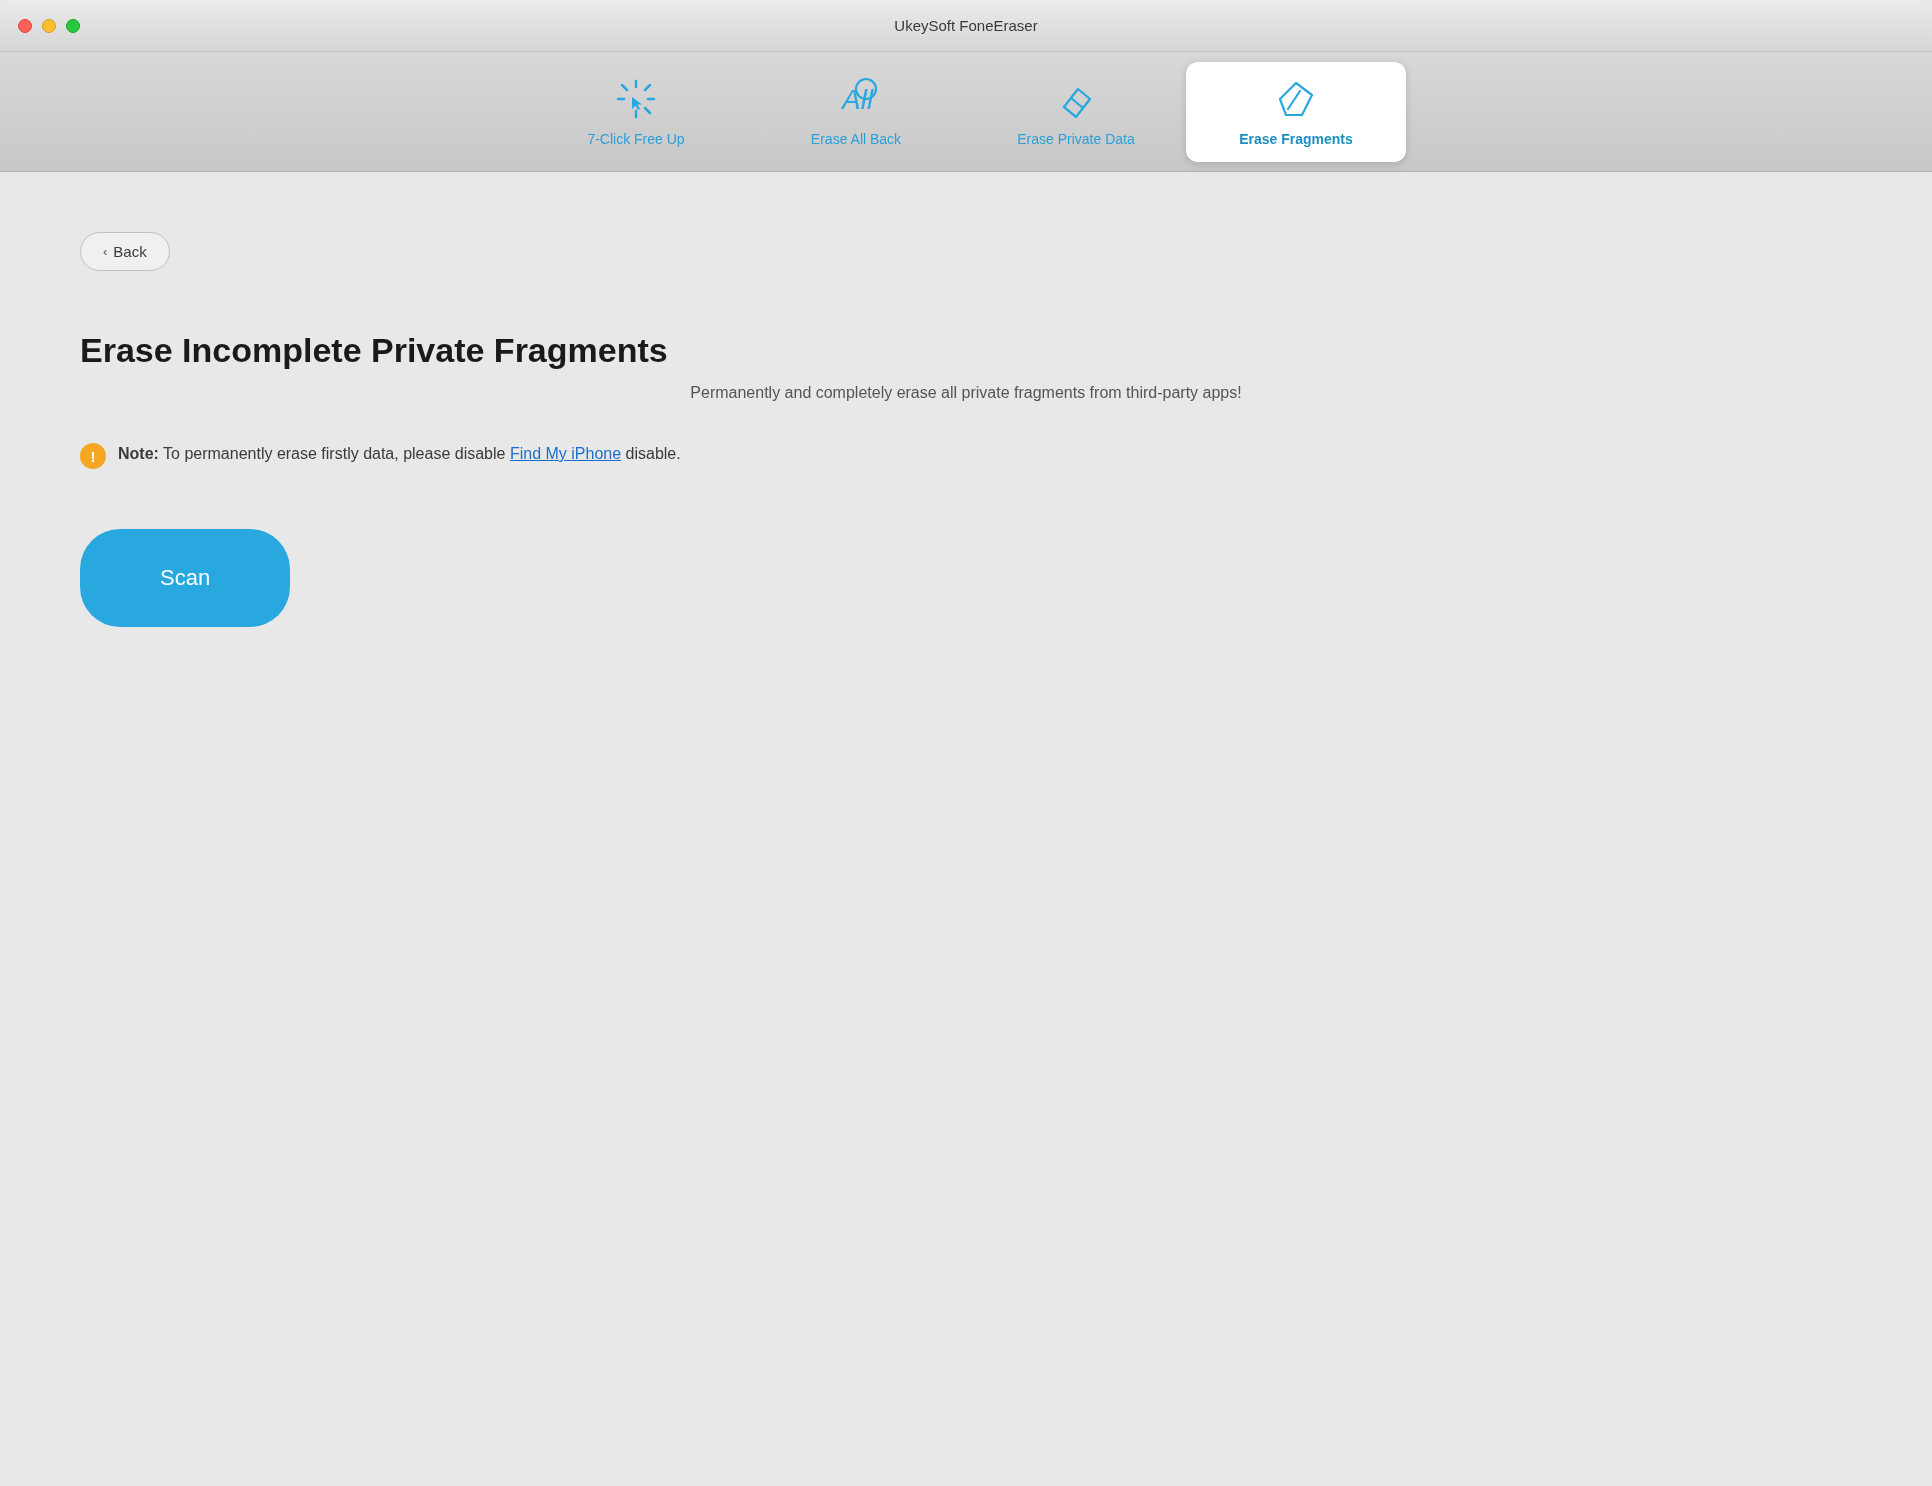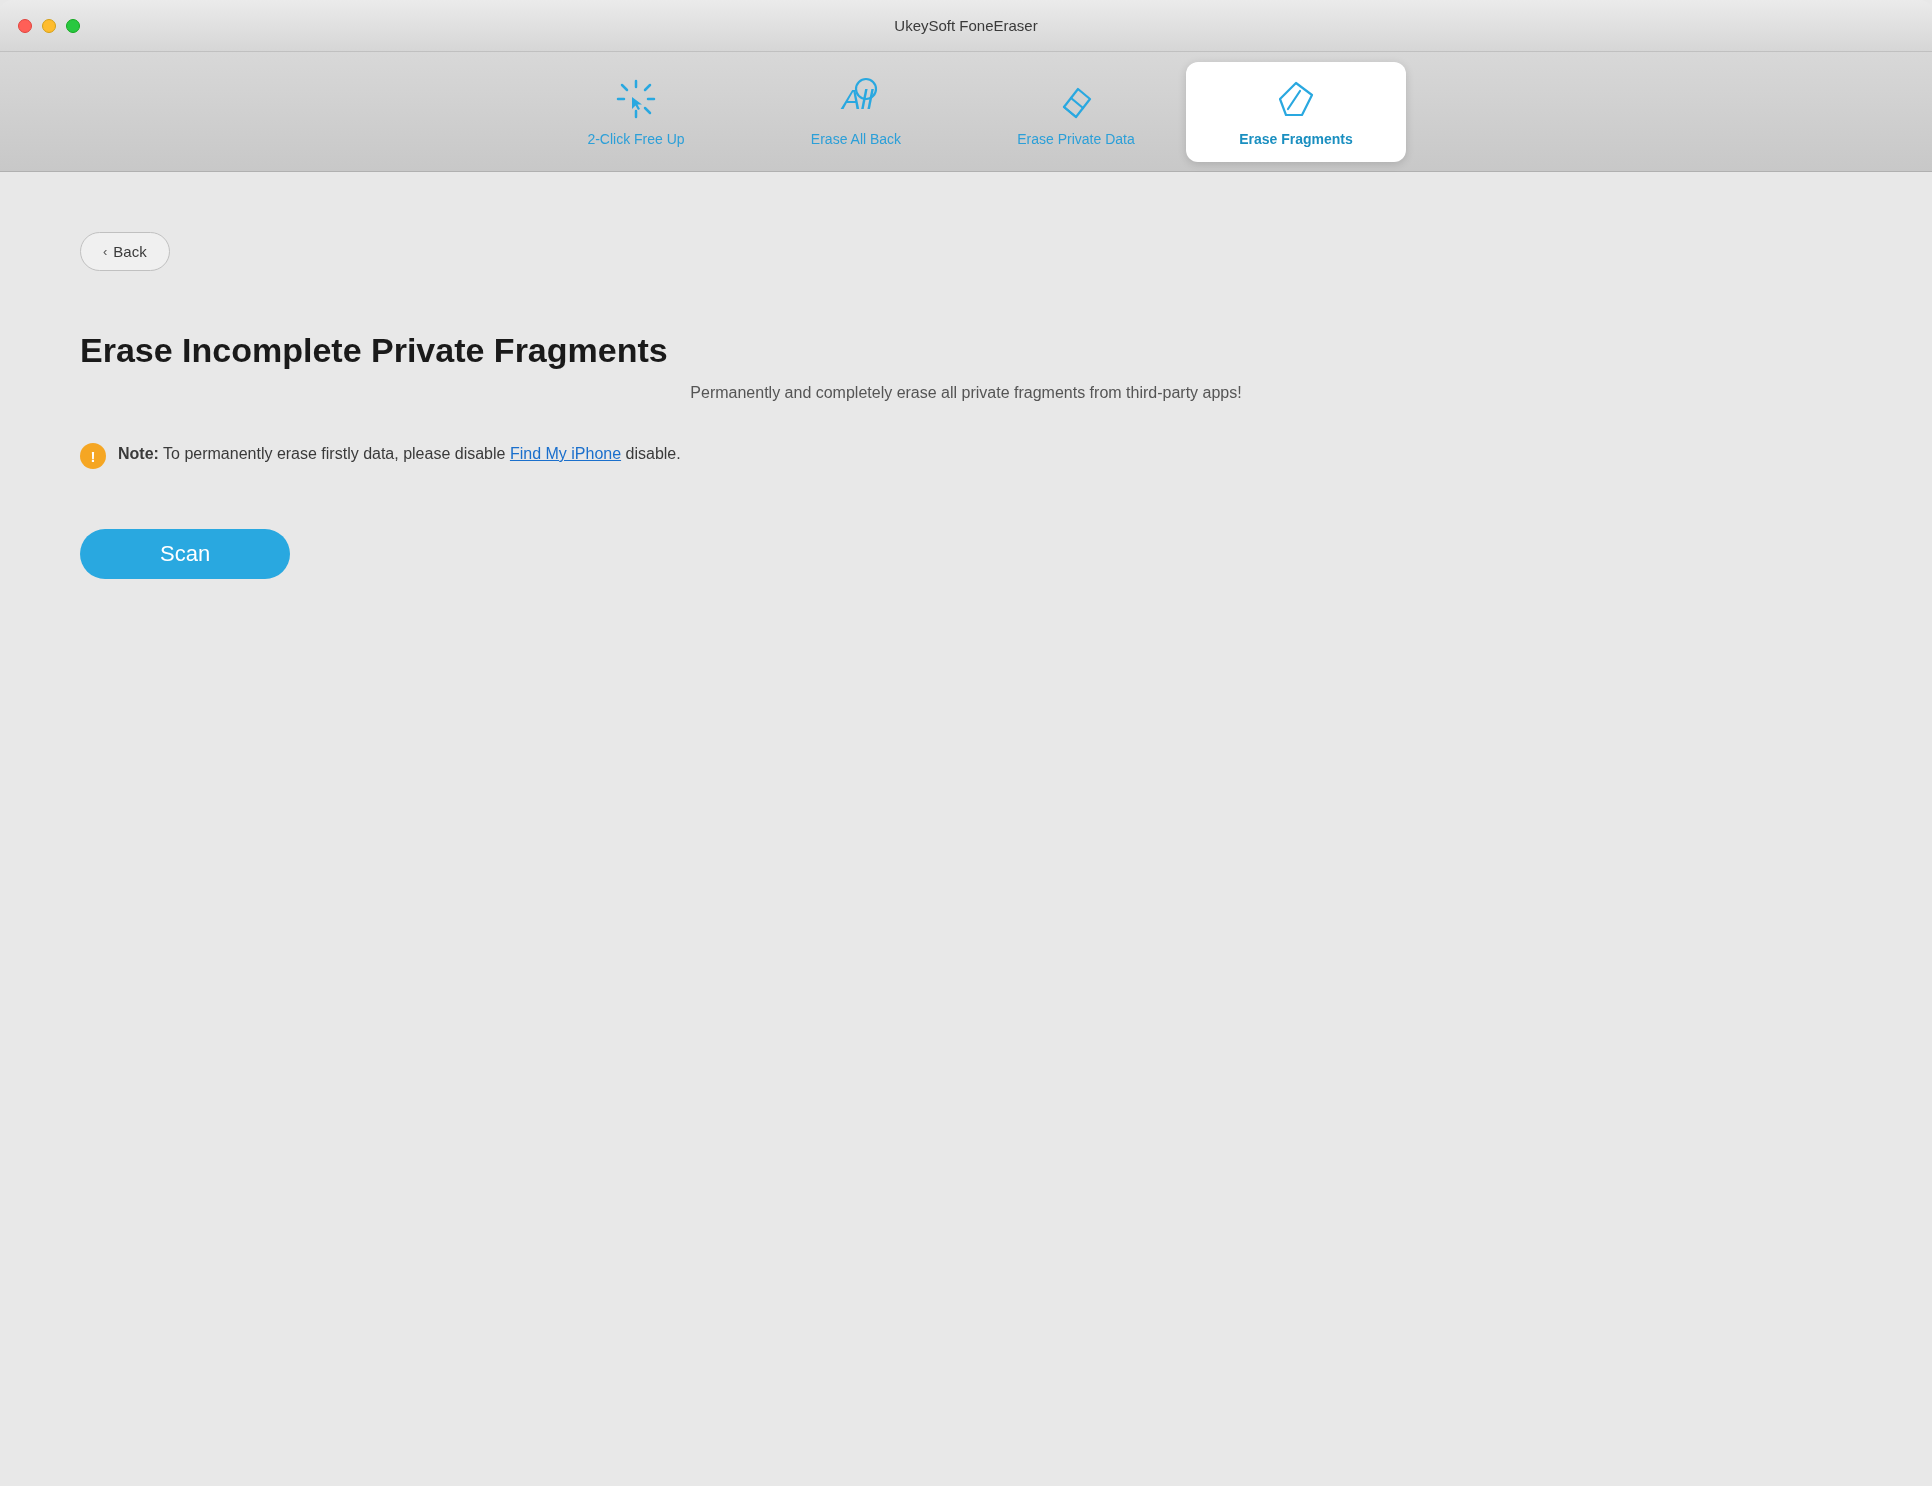--- a/index.html
+++ b/index.html
@@ -196,21 +196,21 @@
       color: #1a6fcc;
       text-decoration: underline;
       cursor: pointer;
     }
 
     .scan-button {
       background: #29a8e0;
       color: white;
       border: none;
       border-radius: 40px;
-      padding: 12px 80px;
+      padding: 36px 80px;
       font-size: 22px;
       font-weight: 500;
       cursor: pointer;
       width: fit-content;
       min-width: 200px;
       text-align: center;
     }
 
     
     svg {
@@ -241,21 +241,21 @@
           <line x1="22" y1="34" x2="22" y2="40" stroke="#29a8e0" stroke-width="2.5" stroke-linecap="round"></line>
           <line x1="4" y1="22" x2="10" y2="22" stroke="#29a8e0" stroke-width="2.5" stroke-linecap="round"></line>
           <line x1="34" y1="22" x2="40" y2="22" stroke="#29a8e0" stroke-width="2.5" stroke-linecap="round"></line>
           <line x1="8" y1="8" x2="13" y2="13" stroke="#29a8e0" stroke-width="2.5" stroke-linecap="round"></line>
           <line x1="31" y1="31" x2="36" y2="36" stroke="#29a8e0" stroke-width="2.5" stroke-linecap="round"></line>
           <line x1="36" y1="8" x2="31" y2="13" stroke="#29a8e0" stroke-width="2.5" stroke-linecap="round"></line>
 
           <path d="M18 20 L18 32 L21.5 28.5 L24 33 L26 32 L23.5 27.5 L28 27.5 Z" fill="#29a8e0"></path>
         </svg>
       </div>
-      <span class="tab-label">2-Click Free Up</span>
+      <span class="tab-label">7-Click Free Up</span>
     </div>
 
     <div class="tab-item">
       <div class="tab-icon">
         <svg width="44" height="44" viewBox="0 0 44 44" fill="none">
           <text x="8" y="32" font-size="28" font-family="Arial" fill="#29a8e0" font-style="italic" font-weight="300">All</text>
           <circle cx="32" cy="12" r="10" stroke="#29a8e0" stroke-width="2.2" fill="none"></circle>
         </svg>
       </div>
       <span class="tab-label">Erase All Back</span>

